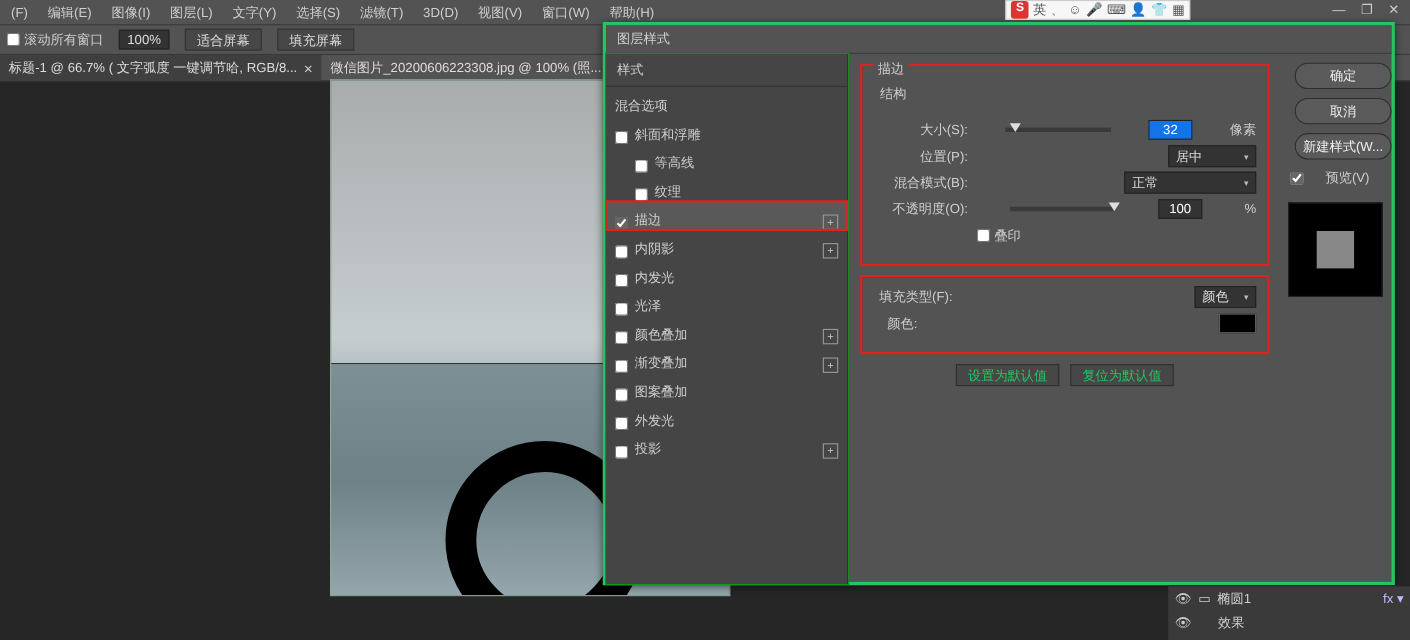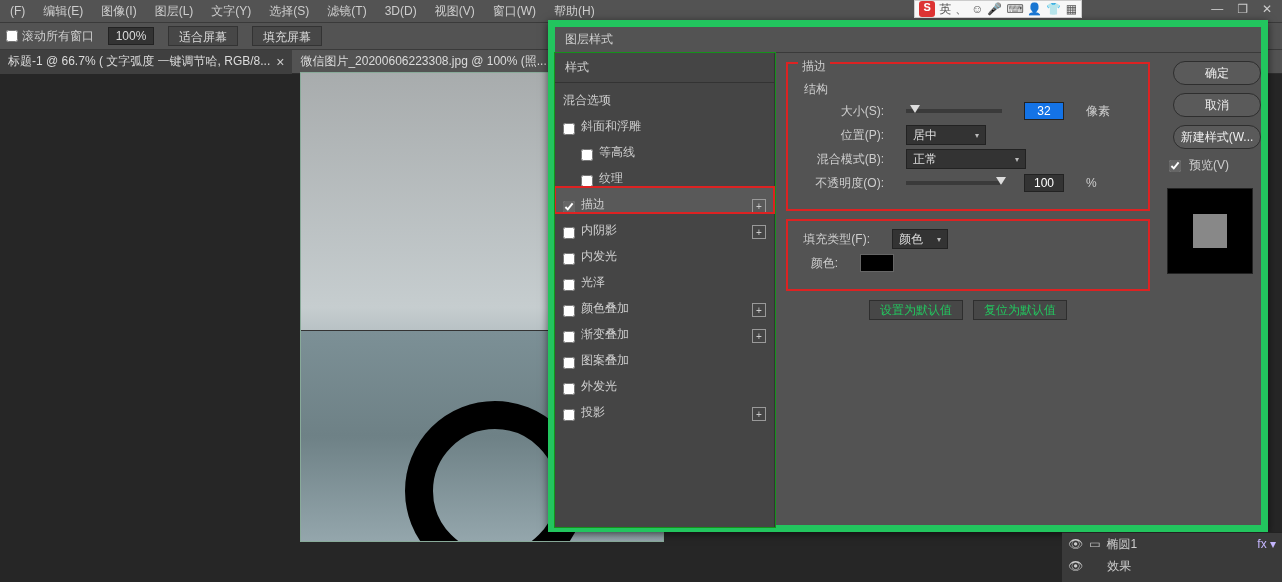--- a/index.html
+++ b/index.html
@@ -100,21 +100,21 @@
   }
 
   
   .dlg {
     position: absolute;
     left: 548px;
     top: 20px;
     width: 720px;
     height: 512px;
     background: #535353;
-    border: 7px solid #22c55e;
+    border: 3px solid #22c55e;
     box-shadow: 0 2px 8px rgba(0,0,0,.6);
   }
   .dlg-title {
     background: #535353;
     padding: 4px 10px;
     border-bottom: 1px solid #3a3a3a;
   }
   .dlg-body {
     display:flex;
     height: calc(100% - 24px);
@@ -163,21 +163,21 @@
     position:relative;
   }
   .fieldset {
     border: 1px solid #3a3a3a;
     padding: 8px 10px 14px;
     margin-bottom: 10px;
     position:relative;
   }
   .fieldset.red { outline: 2px solid #d22; outline-offset:-1px;}
   .legend { position:relative; top:-14px; background:#535353; padding:0 4px; display:inline-block;}
-  .form-row { display:flex; align-items:center; gap:22px; height:24px; }
+  .form-row { display:flex; align-items:center; gap:22px; height:24px;justify-content:space-between; }
   .form-label { width: 86px; text-align:right; }
   .slider {
     flex: 0 0 96px;
     height: 4px;
     background:#3a3a3a;
     position:relative;
   }
   .slider .thumb {
     position:absolute; top:-4px; width:0;height:0;
     border-left:5px solid transparent;
@@ -209,21 +209,21 @@
     background:#5a5a5a;
     border:1px solid #2e2e2e;
     border-radius:14px;
     height:24px;
     color:#eee;
     cursor:pointer;
     font-size:12px;
     width:88px;
     margin-left:auto;
   }
-  .ck-line { display:flex; align-items:center; gap:8px; padding-left:8px;}
+  .ck-line { display:flex; align-items:center; gap:20px; padding-left:8px;}
   .preview-box {
     margin: 6px 6px 0 6px;
     width: 86px; height: 86px;
     background:#000; border:1px solid #222;
     display:flex; align-items:center; justify-content:center;
   }
   .preview-inner { width:34px; height:34px; background:#888;}
   .layers-panel {
     position:absolute;
     right:0; bottom:0;
@@ -357,21 +357,21 @@
             <input type="checkbox" style="">
             <span>投影</span>
             <span class="plus">+</span>
           </div>
         </div>
     </div>
 
     <div class="dlg-center">
       <div class="fieldset red">
         <span class="legend">描边</span>
-        <div style="margin-top:-8px; margin-bottom:1px; padding-left:6px;">结构</div>
+        <div style="margin-top:-8px; margin-bottom:12px; padding-left:6px;">结构</div>
         <div class="form-row">
           <span class="form-label">大小(S):</span>
           <div class="slider">
               <div class="thumb" style="left:4px"></div>
             </div>
           <input class="num sel" value="32" style="">
           <span>像素</span>
         </div>
         <div class="form-row">
           <span class="form-label">位置(P):</span>
@@ -387,20 +387,26 @@
               <span class="tri">▾</span>
           </div>
         </div>
         <div class="form-row">
           <span class="form-label">不透明度(O):</span>
           <div class="slider">
               <div class="thumb" style="left:90px"></div>
             </div>
           <input class="num" value="100" style="">
           <span>%</span>
+        </div>
+        <div class="form-row" style="padding-left:94px">
+          <label style="display:flex;gap:4px;align-items:center;">
+            <input type="checkbox" style="">
+              <span>叠印</span>
+          </label>
         </div>
       </div>
 
       <div class="fieldset red">
         <div class="form-row" style="margin-top:-2px">
           <span class="form-label" style="width:72px">填充类型(F):</span>
           <div class="sel-box sm">
             <span>颜色</span>
               <span class="tri">▾</span>
           </div>

